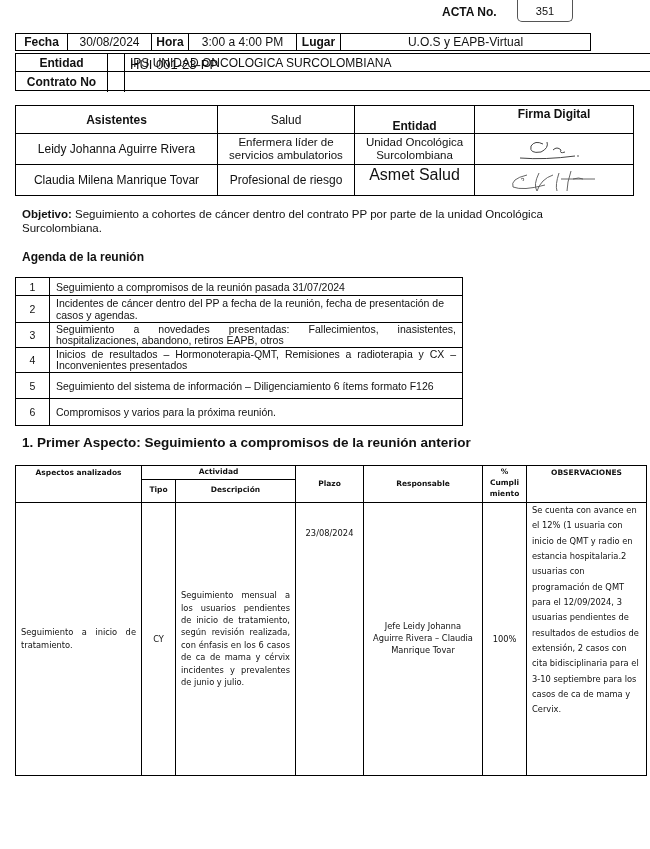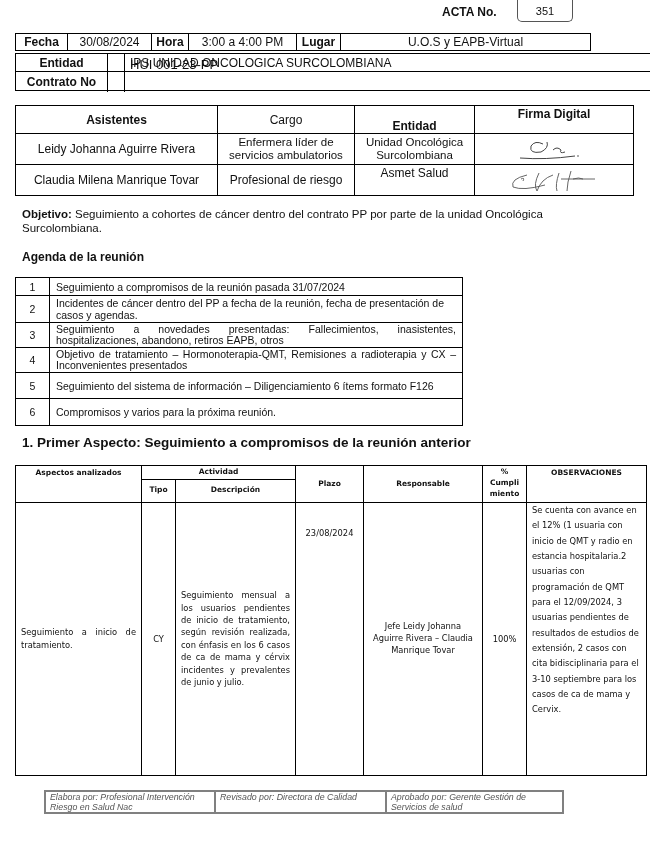--- a/index.html
+++ b/index.html
@@ -59,37 +59,37 @@
 </div>
 
 <div class="abs" style="left:15px; top:105px; width:619px; height:91px; border:1px solid #000;">
   <div class="abs" style="left:0; top:27px; width:617px; height:1px; background:#000;"></div>
   <div class="abs" style="left:0; top:58px; width:617px; height:1px; background:#000;"></div>
   <div class="abs" style="left:201px; top:0; width:1px; height:89px; background:#000;"></div>
   <div class="abs" style="left:338px; top:0; width:1px; height:89px; background:#000;"></div>
   <div class="abs" style="left:458px; top:0; width:1px; height:89px; background:#000;"></div>
 
   <div class="abs c bold" style="left:0; top:0; width:201px; height:27px; font-size:12px;">Asistentes</div>
-  <div class="abs c" style="left:202px; top:0; width:136px; height:27px; font-size:12px;">Cargo</div>
+  <div class="abs c" style="left:202px; top:0; width:136px; height:27px; font-size:12px;">Salud</div>
   <div class="abs bold" style="left:339px; top:13px; width:119px; text-align:center; font-size:12px;">Entidad</div>
   <div class="abs bold" style="left:459px; top:1px; width:158px; text-align:center; font-size:12px;">Firma Digital</div>
 
   <div class="abs c" style="left:0; top:28px; width:201px; height:30px; font-size:12px;">Leidy Johanna Aguirre Rivera</div>
   <div class="abs c" style="left:202px; top:28px; width:136px; height:30px; font-size:11.5px; line-height:1.15;">Enfermera líder de servicios ambulatorios</div>
   <div class="abs c" style="left:339px; top:28px; width:119px; height:30px; font-size:11.5px; line-height:1.15;">Unidad Oncológica Surcolombiana</div>
   <div class="abs" style="left:459px; top:28px; width:158px; height:30px;">
     <svg width="158" height="30" viewBox="0 0 158 30">
       <path d="M45 24 Q70 26 100 22 M68 10 Q60 6 56 12 Q54 20 66 18 Q74 14 72 8 M78 16 Q82 12 86 16 Q84 20 90 18" fill="none" stroke="#444" stroke-width="1"></path>
       <circle cx="103" cy="22" r="0.8" fill="#444"></circle>
     </svg>
   </div>
 
   <div class="abs c" style="left:0; top:59px; width:201px; height:30px; font-size:12px;">Claudia Milena Manrique Tovar</div>
   <div class="abs c" style="left:202px; top:59px; width:136px; height:30px; font-size:12px;">Profesional de riesgo</div>
-  <div class="abs" style="left:339px; top:60px; width:119px; text-align:center; font-size:12px;">Asmet Salud</div>
+  <div class="abs" style="left:339px; top:60px; width:119px; text-align:center; font-size:16px;">Asmet Salud</div>
   <div class="abs" style="left:459px; top:59px; width:158px; height:30px;">
     <svg width="158" height="30" viewBox="0 0 158 30">
       <path d="M52 10 Q35 14 38 22 Q48 26 70 20 M46 14 Q50 12 48 16 M64 8 Q58 20 62 26 Q66 14 78 10 M84 8 Q80 20 82 26 M96 6 Q92 18 92 26 M86 14 L120 14 M98 14 Q104 12 108 14" fill="none" stroke="#555" stroke-width="0.9"></path>
     </svg>
   </div>
 </div>
 
 <div class="abs" style="left:22px; top:208px; width:580px; font-size:11.5px; line-height:1.2;">
   <span class="bold">Objetivo:</span><span> Seguimiento a cohortes de cáncer dentro del contrato PP por parte de la unidad Oncológica Surcolombiana.</span>
 </div>
@@ -109,21 +109,21 @@
   <tr style="height:20px;">
     <td style="text-align:center;">2</td>
     <td>Incidentes de cáncer dentro del PP a fecha de la reunión, fecha de presentación de casos y agendas.</td>
   </tr>
   <tr style="height:25px;">
     <td style="text-align:center;">3</td>
     <td style="line-height:1.05; text-align:justify;">Seguimiento a novedades presentadas: Fallecimientos, inasistentes, hospitalizaciones, abandono, retiros EAPB, otros</td>
   </tr>
   <tr style="height:25px;">
     <td style="text-align:center;">4</td>
-    <td style="line-height:1.05; text-align:justify;">Objetivo de tratamiento – Hormonoterapia-QMT, Remisiones a radioterapia y CX –Inconvenientes presentados</td>
+    <td style="line-height:1.05; text-align:justify;">Inicios de resultados – Hormonoterapia-QMT, Remisiones a radioterapia y CX –Inconvenientes presentados</td>
   </tr>
   <tr style="height:26px;">
     <td style="text-align:center;">5</td>
     <td>Seguimiento del sistema de información – Diligenciamiento 6 ítems formato F126</td>
   </tr>
   <tr style="height:27px;">
     <td style="text-align:center;">6</td>
     <td>Compromisos y varios para la próxima reunión.</td>
   </tr>
 </tbody>
@@ -166,19 +166,14 @@
 </tbody>
   </table>
 
 <table class="abs foot" style="left:44px; top:790px; width:518px; table-layout:fixed;">
   <colgroup>
       <col style="width:170px">
       <col style="width:171px">
       <col style="width:177px">
     </colgroup>
   <tbody>
-      <tr style="height:21px;">
-    <td>Elabora por: Profesional Intervención Riesgo en Salud Nac</td>
-    <td>Revisado por: Directora de Calidad</td>
-    <td>Aprobado por: Gerente Gestión de Servicios de salud</td>
-  </tr>
 </tbody>
   </table>
 
 </body></html>

